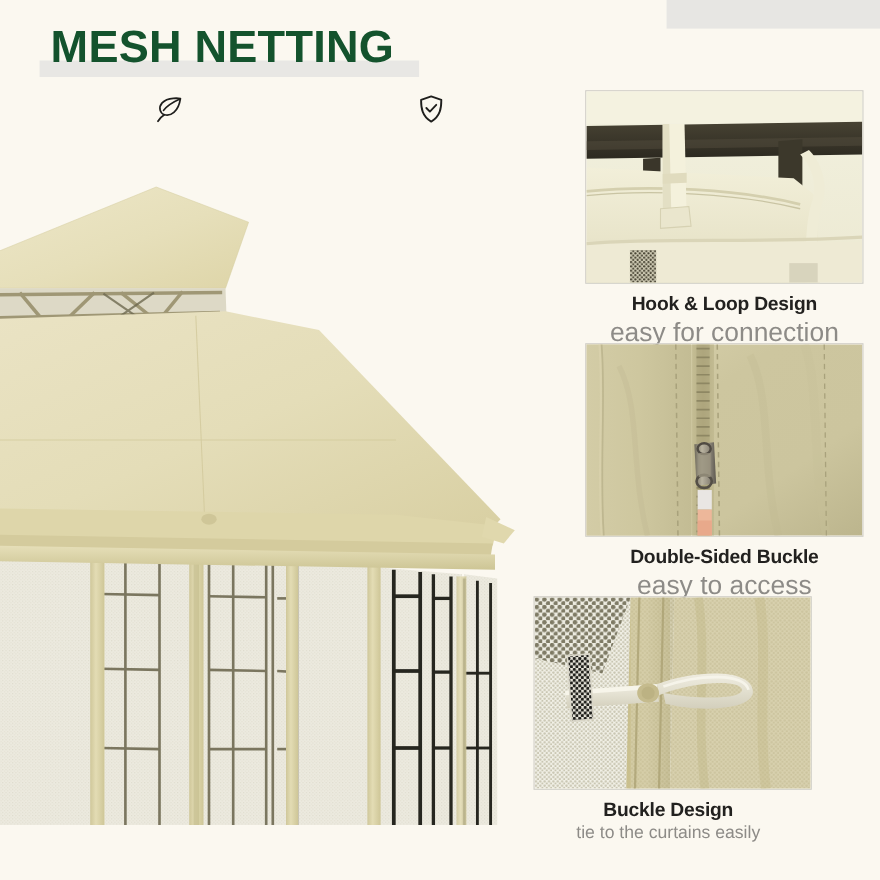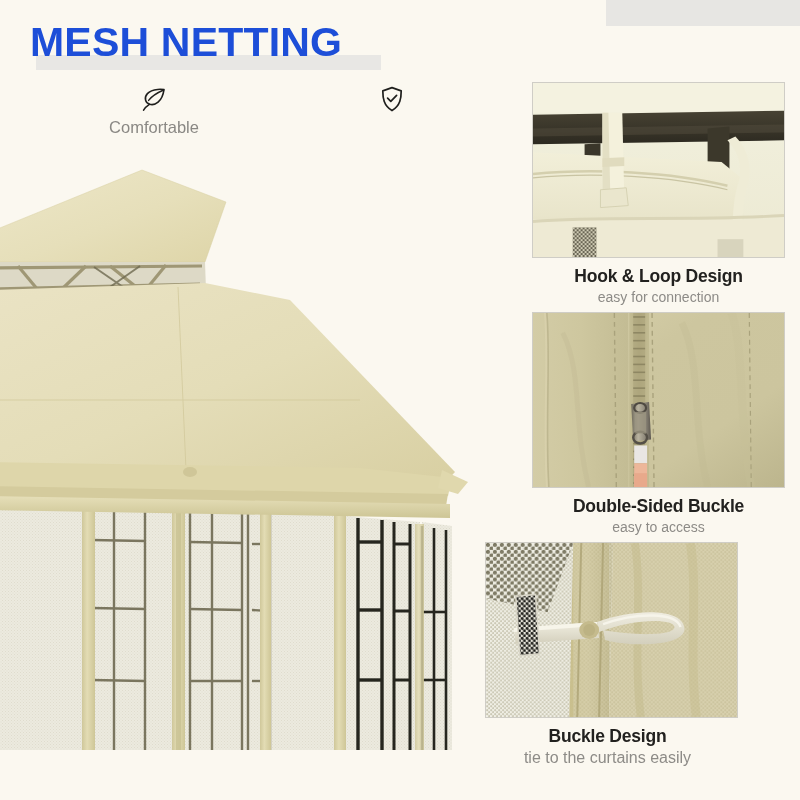--- a/index.html
+++ b/index.html
@@ -43,27 +43,27 @@
   .title-highlight {
     position: absolute;
     left: 6px;
     top: 41px;
     width: 345px;
     height: 15px;
     background: #e8e7e4;
   }
   .title-text {
     position: absolute;
-    left: 0;
+    left: 16px;
     top: 0;
     font-size: 41px;
     line-height: 56px;
     letter-spacing: 0.2px;
     font-weight: 700;
-    color: #1d4ed8;
+    color: #14532d;
     white-space: nowrap;
   }
 
   .feature-row {
     position: absolute;
     left: 28px;
     top: 86px;
     width: 450px;
     height: 60px;
   }
@@ -117,21 +117,21 @@
     text-align: center;
     font-size: 17.5px;
     font-weight: 700;
     color: #22211f;
     letter-spacing: -0.2px;
     white-space: nowrap;
   }
   .cap-sub {
     margin-top: 2px;
     text-align: center;
-    font-size: 14px;
+    font-size: 24px;
     color: #8d8b87;
     white-space: nowrap;
   }
   .card-1 { top: 82px; }
   .card-1 .card-photo { height: 176px; }
   .card-2 { top: 312px; }
   .card-2 .card-photo { height: 176px; }
   .card-3 { top: 542px; }
   .card-3 .card-photo { height: 176px; }
 
@@ -155,21 +155,20 @@
 
     <div class="feature feature-1">
       <div class="feature-icon">
         <svg width="30" height="26" viewBox="0 0 30 26">
           <path d="M24.5 4.2 C24.5 4.2 20.5 2.6 15.2 4.0 C10.2 5.3 6.4 8.6 5.6 12.4 C5.0 15.3 6.3 17.6 8.0 18.6 C8.0 18.6 5.6 20.2 4.2 22.6" fill="none" stroke="#1f1f1d" stroke-width="1.5" stroke-linecap="round" style="display:none"></path>
           <path d="M25.0 3.6 C25.0 3.6 13.6 1.8 8.4 7.6 C4.6 11.9 6.6 17.1 10.6 18.3 C15.8 19.8 23.2 16.0 25.0 3.6 Z" fill="none" stroke="#1f1f1d" stroke-width="1.6" stroke-linejoin="round"></path>
           <path d="M24.6 4.0 C20.0 6.0 13.6 9.2 9.6 14.4" fill="none" stroke="#1f1f1d" stroke-width="1.4" stroke-linecap="round"></path>
           <path d="M10.4 18.4 C8.2 19.8 6.0 21.8 4.6 24.2" fill="none" stroke="#1f1f1d" stroke-width="1.6" stroke-linecap="round"></path>
         </svg>
       </div>
-      <div class="feature-label">Comfortable</div>
     </div>
 
     <div class="feature feature-2">
       <div class="feature-icon">
         <svg width="24" height="27" viewBox="0 0 24 27">
           <path d="M12 1.6 L21.2 4.9 C21.2 12.0 20.4 19.6 12 24.6 C3.6 19.6 2.8 12.0 2.8 4.9 Z" fill="none" stroke="#1f1f1d" stroke-width="1.7" stroke-linejoin="round"></path>
           <path d="M7.6 12.2 L10.8 15.4 L16.6 9.3" fill="none" stroke="#1f1f1d" stroke-width="1.7" stroke-linecap="round" stroke-linejoin="round"></path>
         </svg>
       </div>
     </div>

